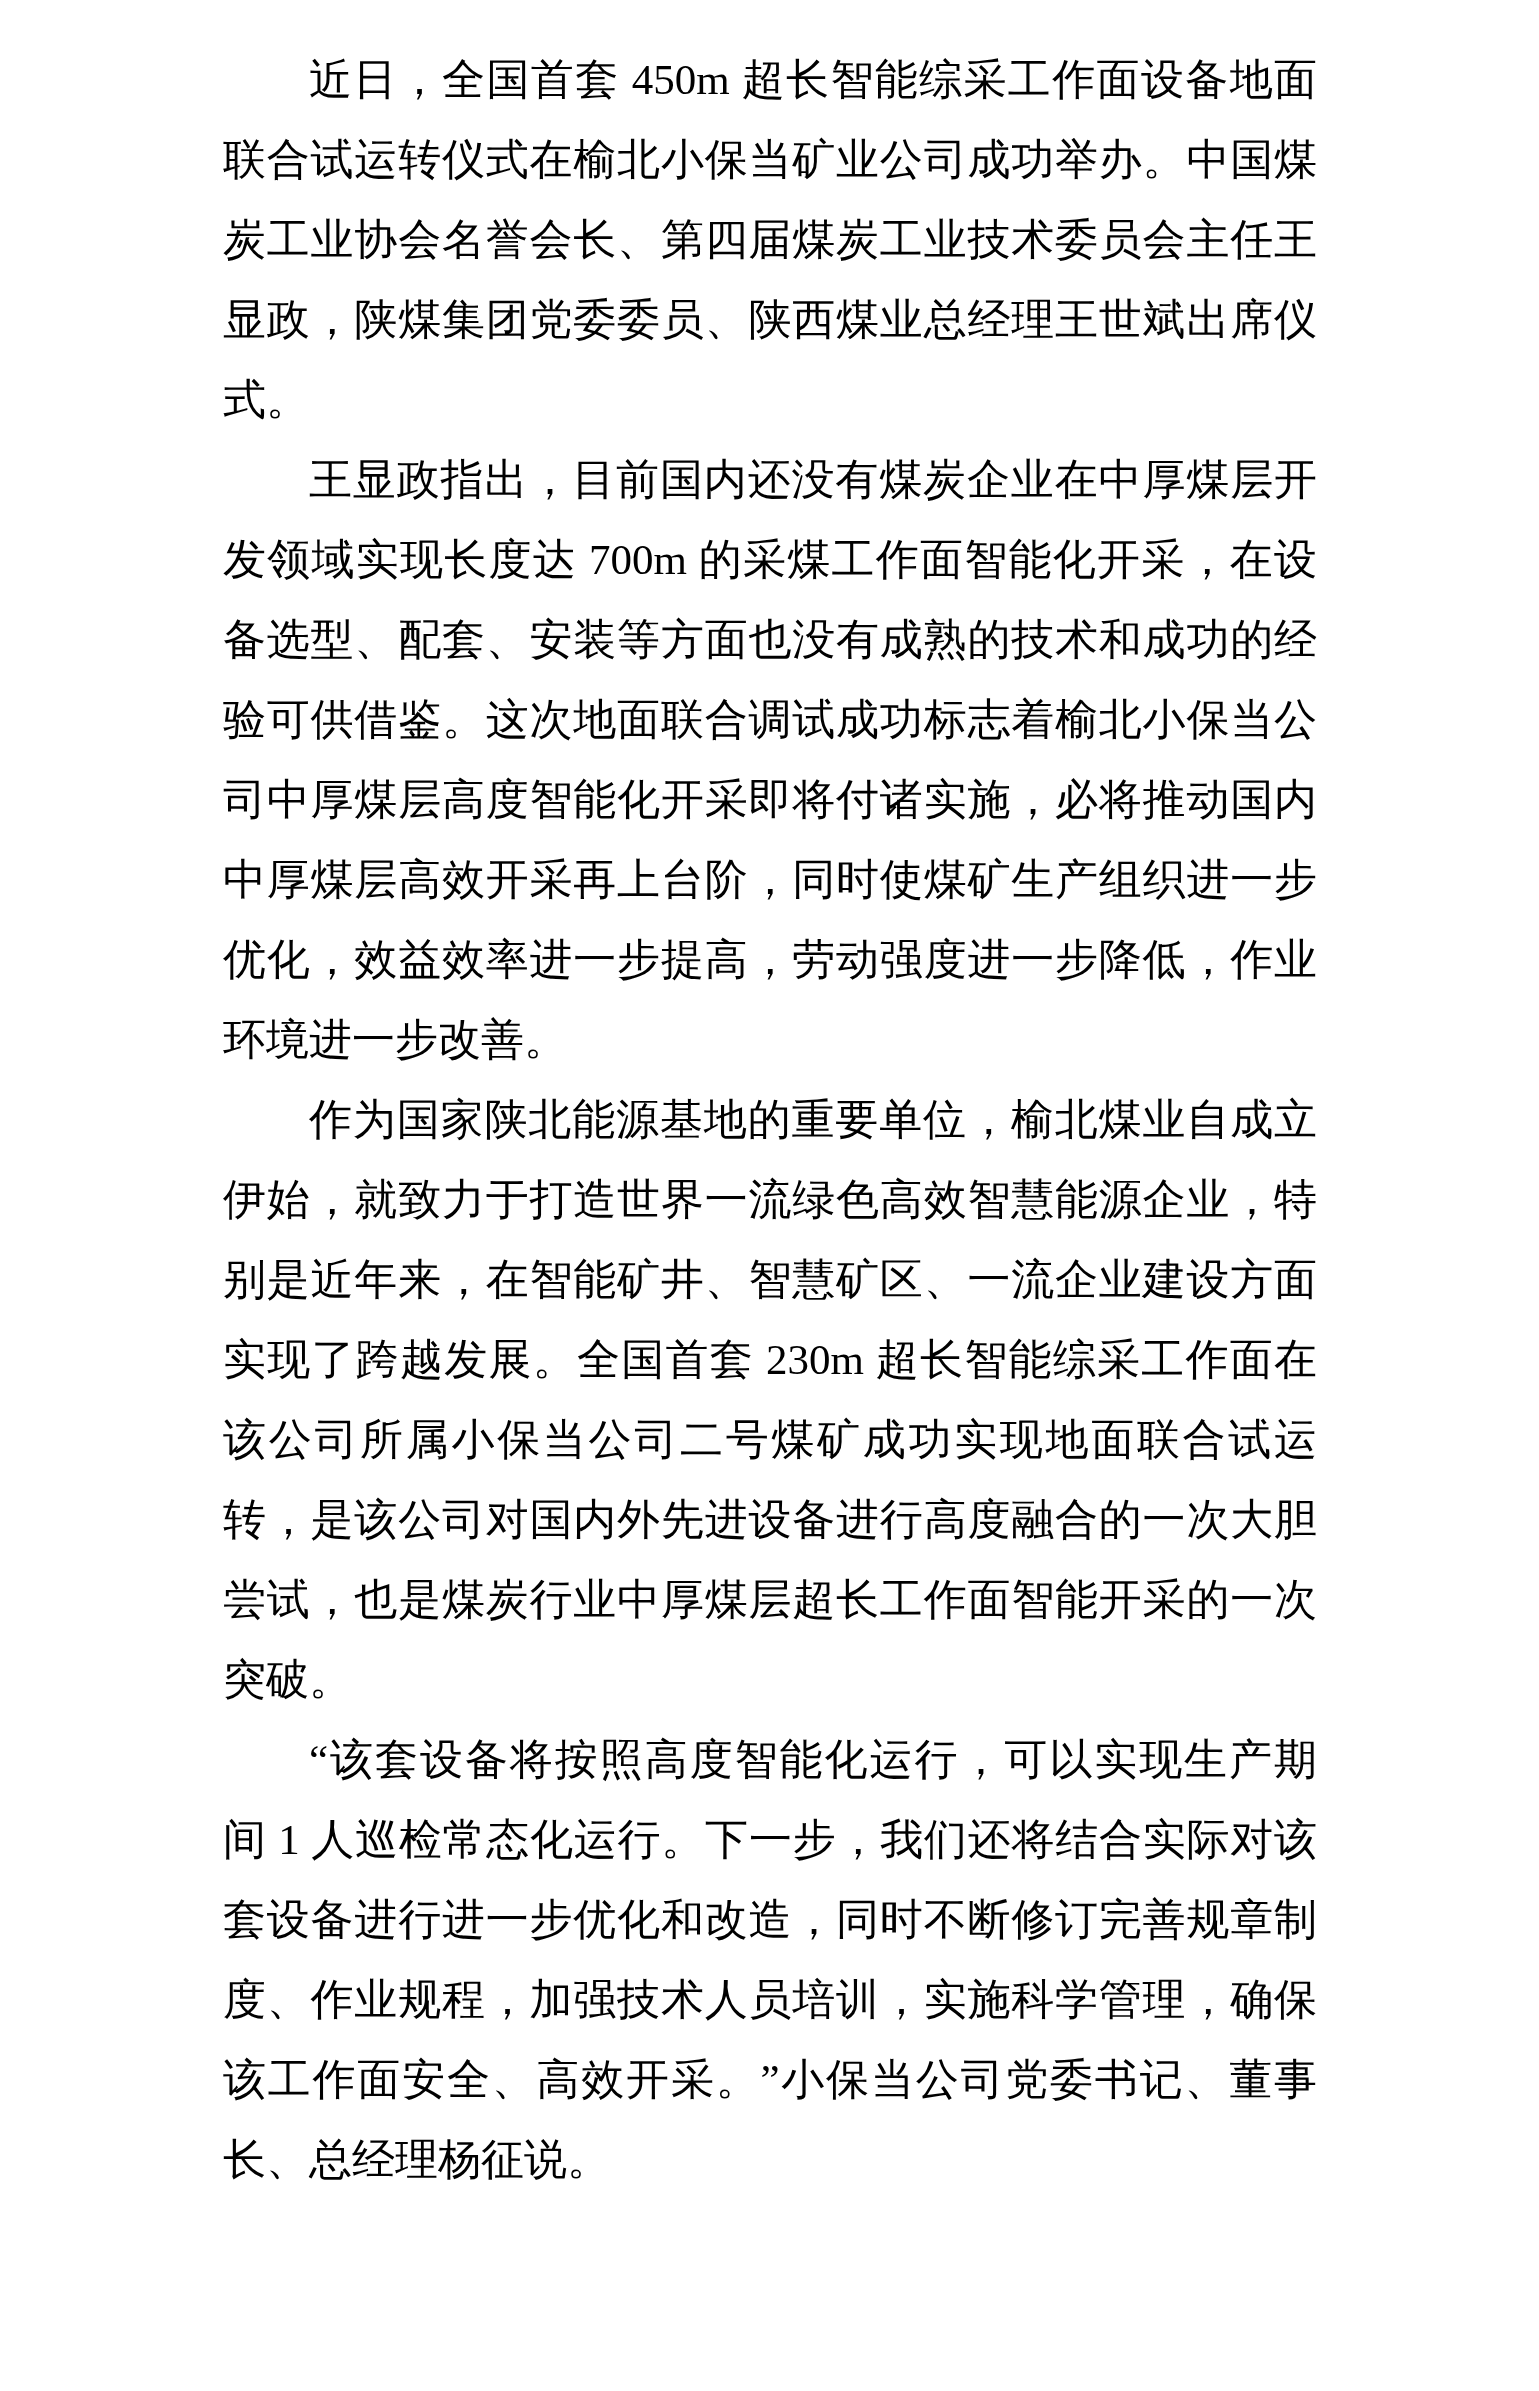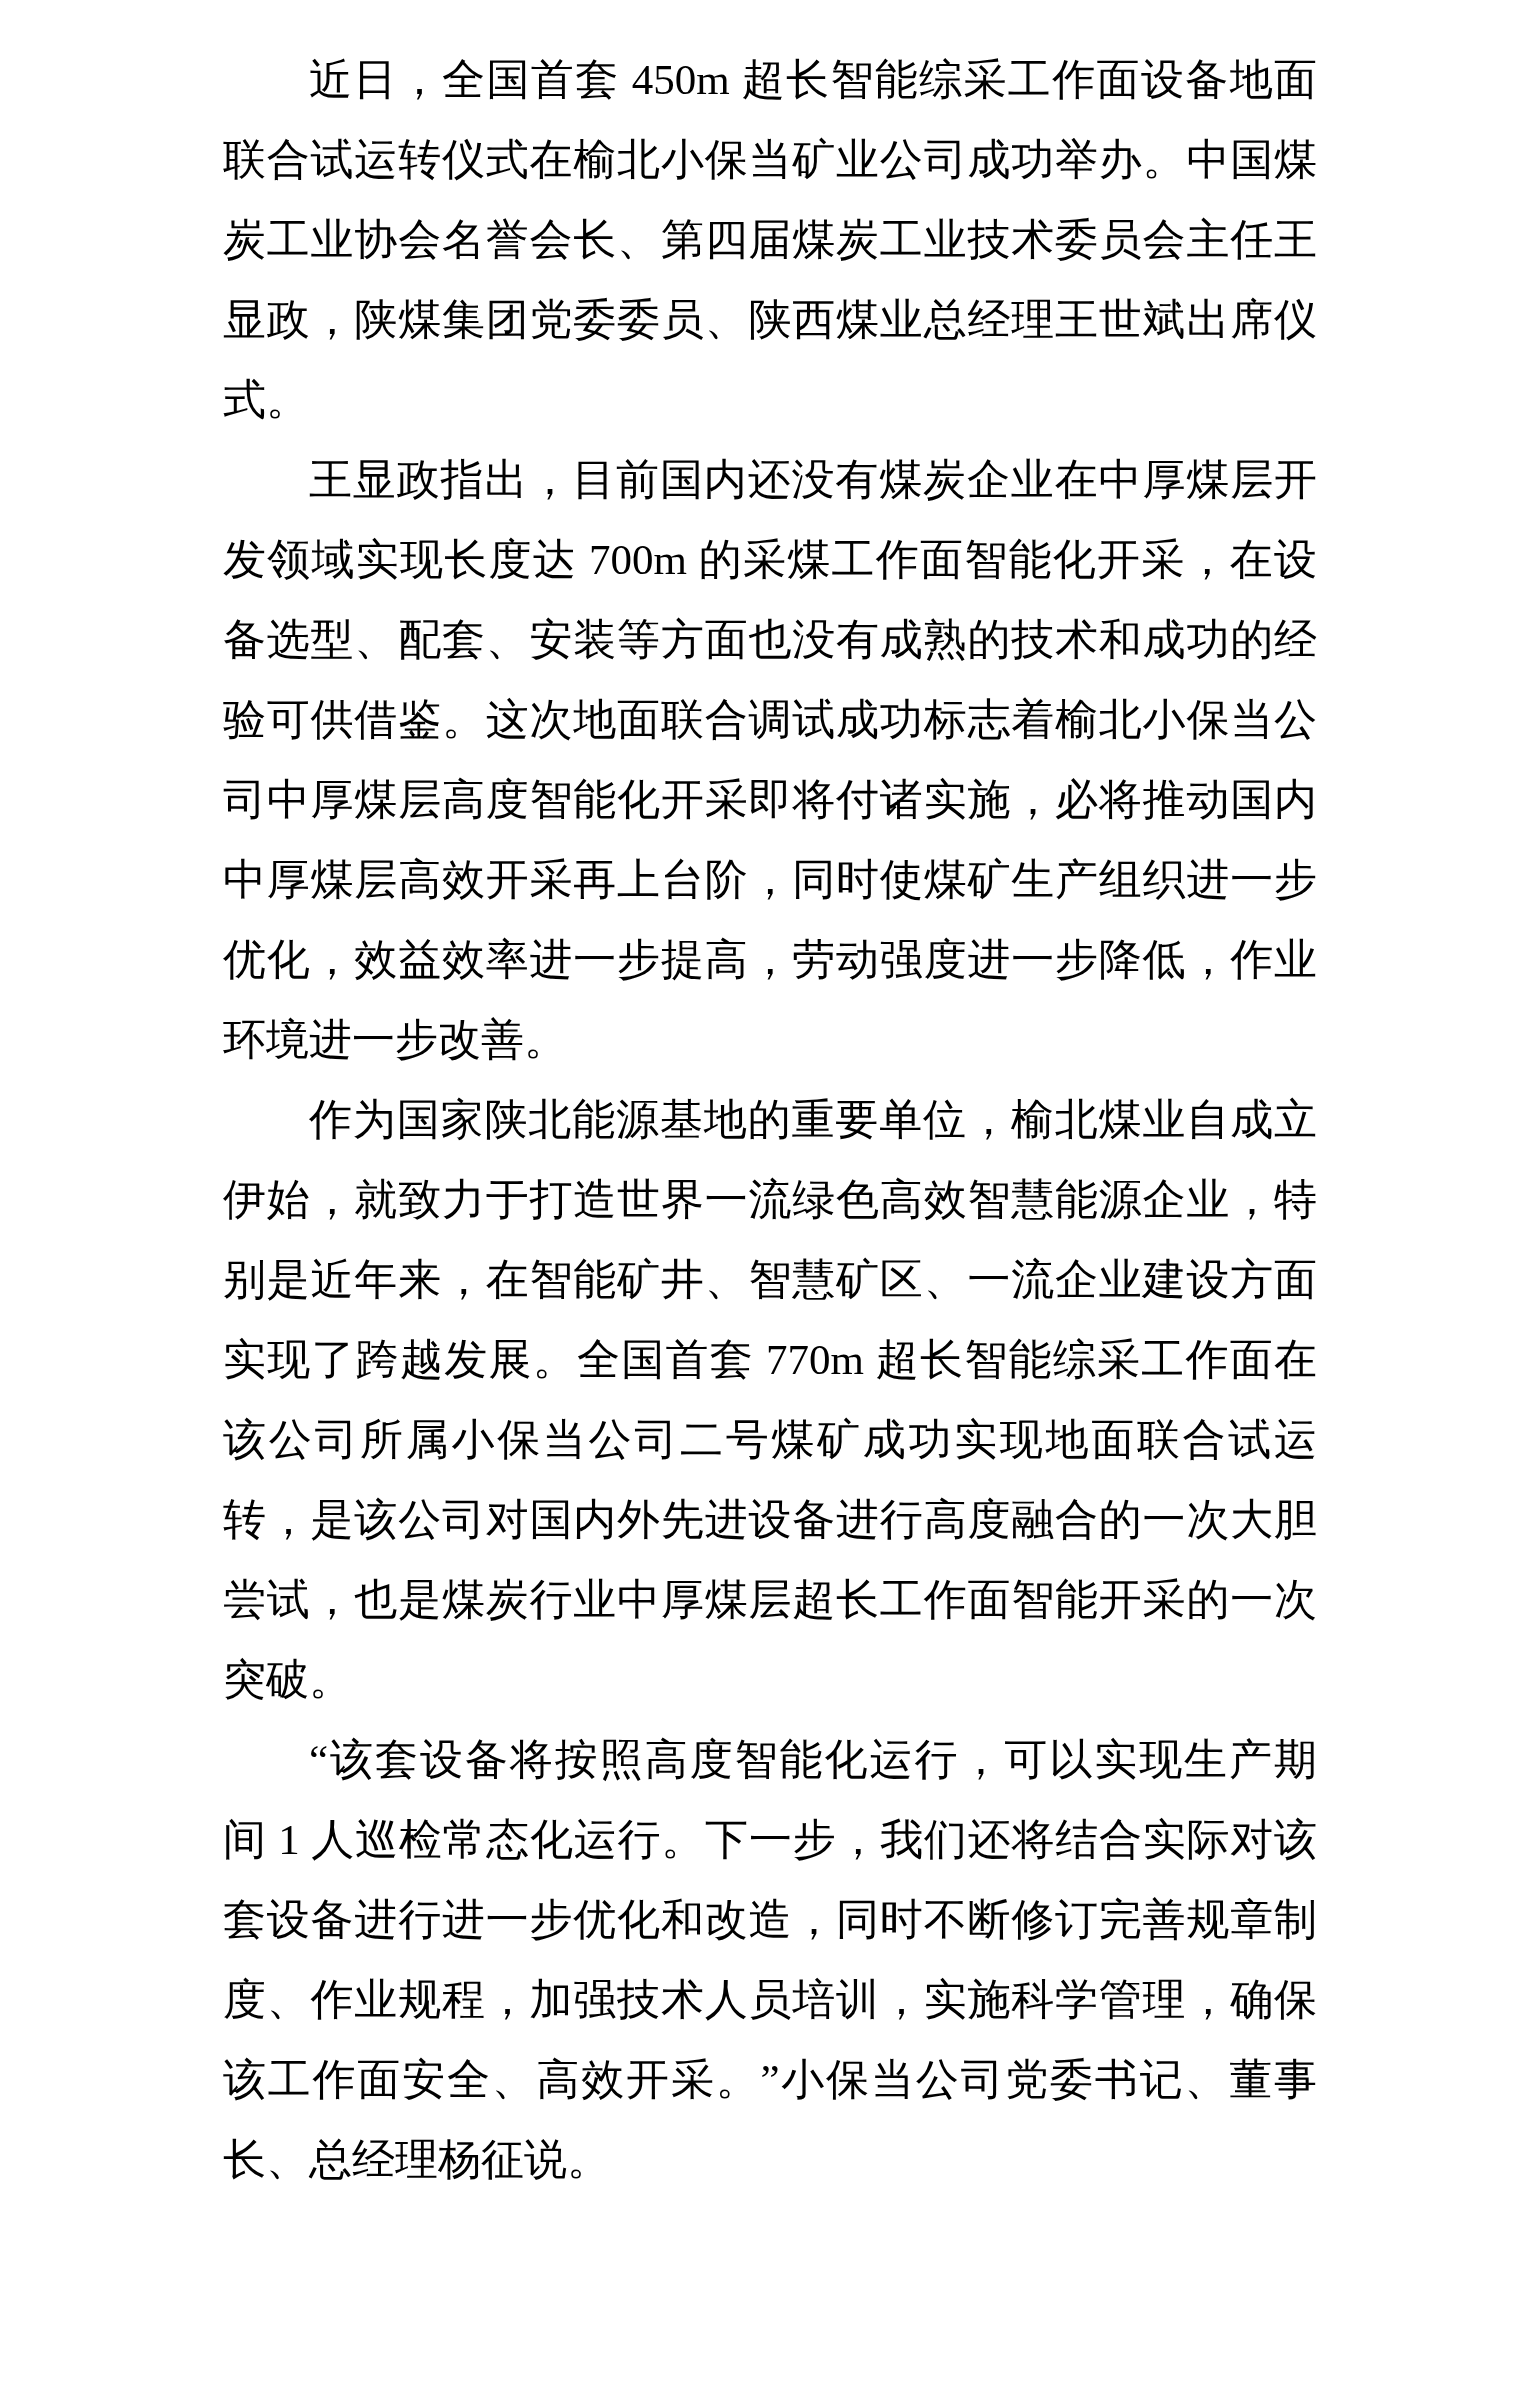--- a/index.html
+++ b/index.html
@@ -29,17 +29,17 @@
       text-indent: 2em;
       word-break: break-all;
     }
   </style>
 </head>
 <body>
 
 <div class="page">
   <p class="para">近日，全国首套 450m 超长智能综采工作面设备地面联合试运转仪式在榆北小保当矿业公司成功举办。中国煤炭工业协会名誉会长、第四届煤炭工业技术委员会主任王显政，陕煤集团党委委员、陕西煤业总经理王世斌出席仪式。</p>
   <p class="para">王显政指出，目前国内还没有煤炭企业在中厚煤层开发领域实现长度达 700m 的采煤工作面智能化开采，在设备选型、配套、安装等方面也没有成熟的技术和成功的经验可供借鉴。这次地面联合调试成功标志着榆北小保当公司中厚煤层高度智能化开采即将付诸实施，必将推动国内中厚煤层高效开采再上台阶，同时使煤矿生产组织进一步优化，效益效率进一步提高，劳动强度进一步降低，作业环境进一步改善。</p>
-  <p class="para">作为国家陕北能源基地的重要单位，榆北煤业自成立伊始，就致力于打造世界一流绿色高效智慧能源企业，特别是近年来，在智能矿井、智慧矿区、一流企业建设方面实现了跨越发展。全国首套 770m 超长智能综采工作面在该公司所属小保当公司二号煤矿成功实现地面联合试运转，是该公司对国内外先进设备进行高度融合的一次大胆尝试，也是煤炭行业中厚煤层超长工作面智能开采的一次突破。</p>
+  <p class="para">作为国家陕北能源基地的重要单位，榆北煤业自成立伊始，就致力于打造世界一流绿色高效智慧能源企业，特别是近年来，在智能矿井、智慧矿区、一流企业建设方面实现了跨越发展。全国首套 230m 超长智能综采工作面在该公司所属小保当公司二号煤矿成功实现地面联合试运转，是该公司对国内外先进设备进行高度融合的一次大胆尝试，也是煤炭行业中厚煤层超长工作面智能开采的一次突破。</p>
   <p class="para">“该套设备将按照高度智能化运行，可以实现生产期间 1 人巡检常态化运行。下一步，我们还将结合实际对该套设备进行进一步优化和改造，同时不断修订完善规章制度、作业规程，加强技术人员培训，实施科学管理，确保该工作面安全、高效开采。”小保当公司党委书记、董事长、总经理杨征说。</p>
 
 </div>
 
 
 </body></html>

